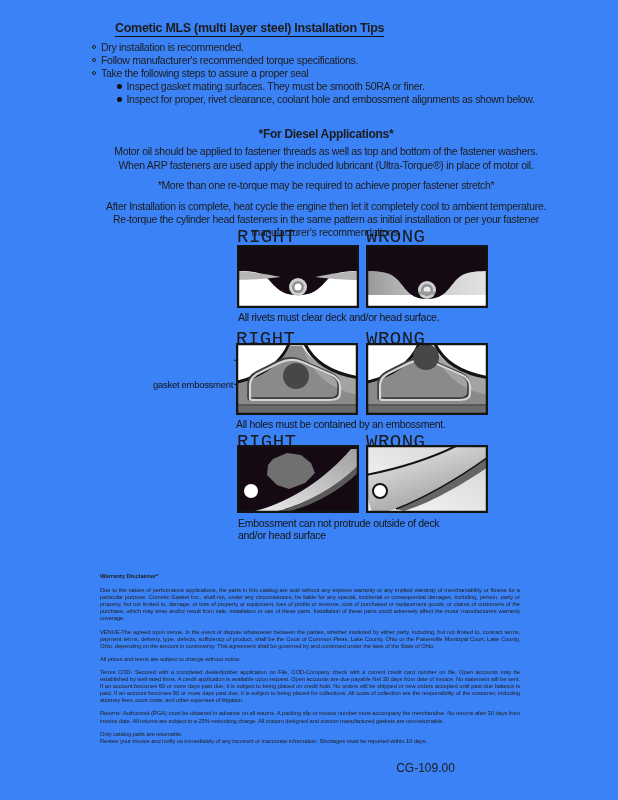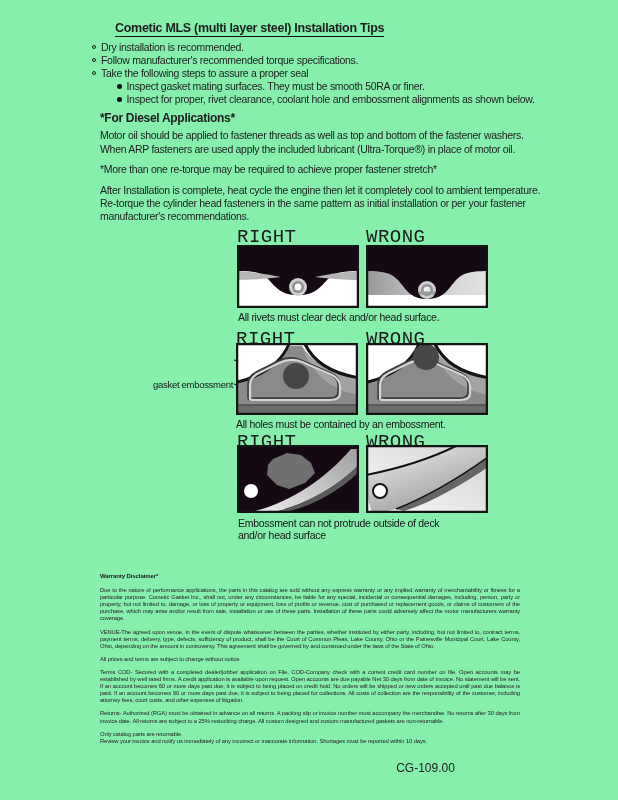--- a/index.html
+++ b/index.html
@@ -1,18 +1,18 @@
 <!DOCTYPE html>
 <html><head>
 <meta charset="utf-8">
 <style>
   * { margin:0; padding:0; box-sizing:border-box; }
   html,body { background:#e9e9e9; }
   .page {
-    position:relative; width:618px; height:800px; background:#86efac;
+    position:relative; width:618px; height:800px; background:#3b82f6;
     font-family:"Liberation Sans", sans-serif; color:#1c1c1c; overflow:hidden;
     letter-spacing:-0.3px;
   }
   .abs { position:absolute; }
 
   .doc-title {
     left:115px; top:21px; font-size:12.5px; font-weight:bold;
     border-bottom:1.5px solid #111; padding-bottom:1px;
   }
   .tips { left:92px; top:41px; width:480px; font-size:10.5px; line-height:13px; }
@@ -20,21 +20,21 @@
   .marker-open {
     flex:0 0 auto; width:4px; height:4px; border:1px solid #222; border-radius:50%;
     margin:4px 5px 0 0; display:inline-block;
   }
   .marker-dot {
     flex:0 0 auto; width:4.5px; height:4.5px; background:#111; border-radius:50%;
     margin:4px 5px 0 0; display:inline-block;
   }
   .sub-bullets { margin-left:25px; }
 
-  .diesel { left:100px; top:112px; width:452px; font-size:10.5px; line-height:13.4px; }
+  .diesel { left:100px; top:128px; width:452px; font-size:10.5px; line-height:13.4px;text-align:center; }
   .diesel-heading { font-size:12px; font-weight:bold; margin-bottom:4px; }
   .diesel p { margin-bottom:7px; }
 
   .fig-label { font-size:19px; letter-spacing:0.5px; text-align:left; color:#1a1a1a;font-family:Liberation Mono, monospace; }
   .fig-caption { font-size:10.5px; font-weight:normal; color:#141414; }
   .anno-label { font-size:9.5px; text-align:right; line-height:11px; color:#141414; }
 
   .disclaimer {
     left:100px; top:573px; width:420px; font-size:5.8px; line-height:7.1px;
     letter-spacing:-0.1px; color:#222; text-align:justify;

